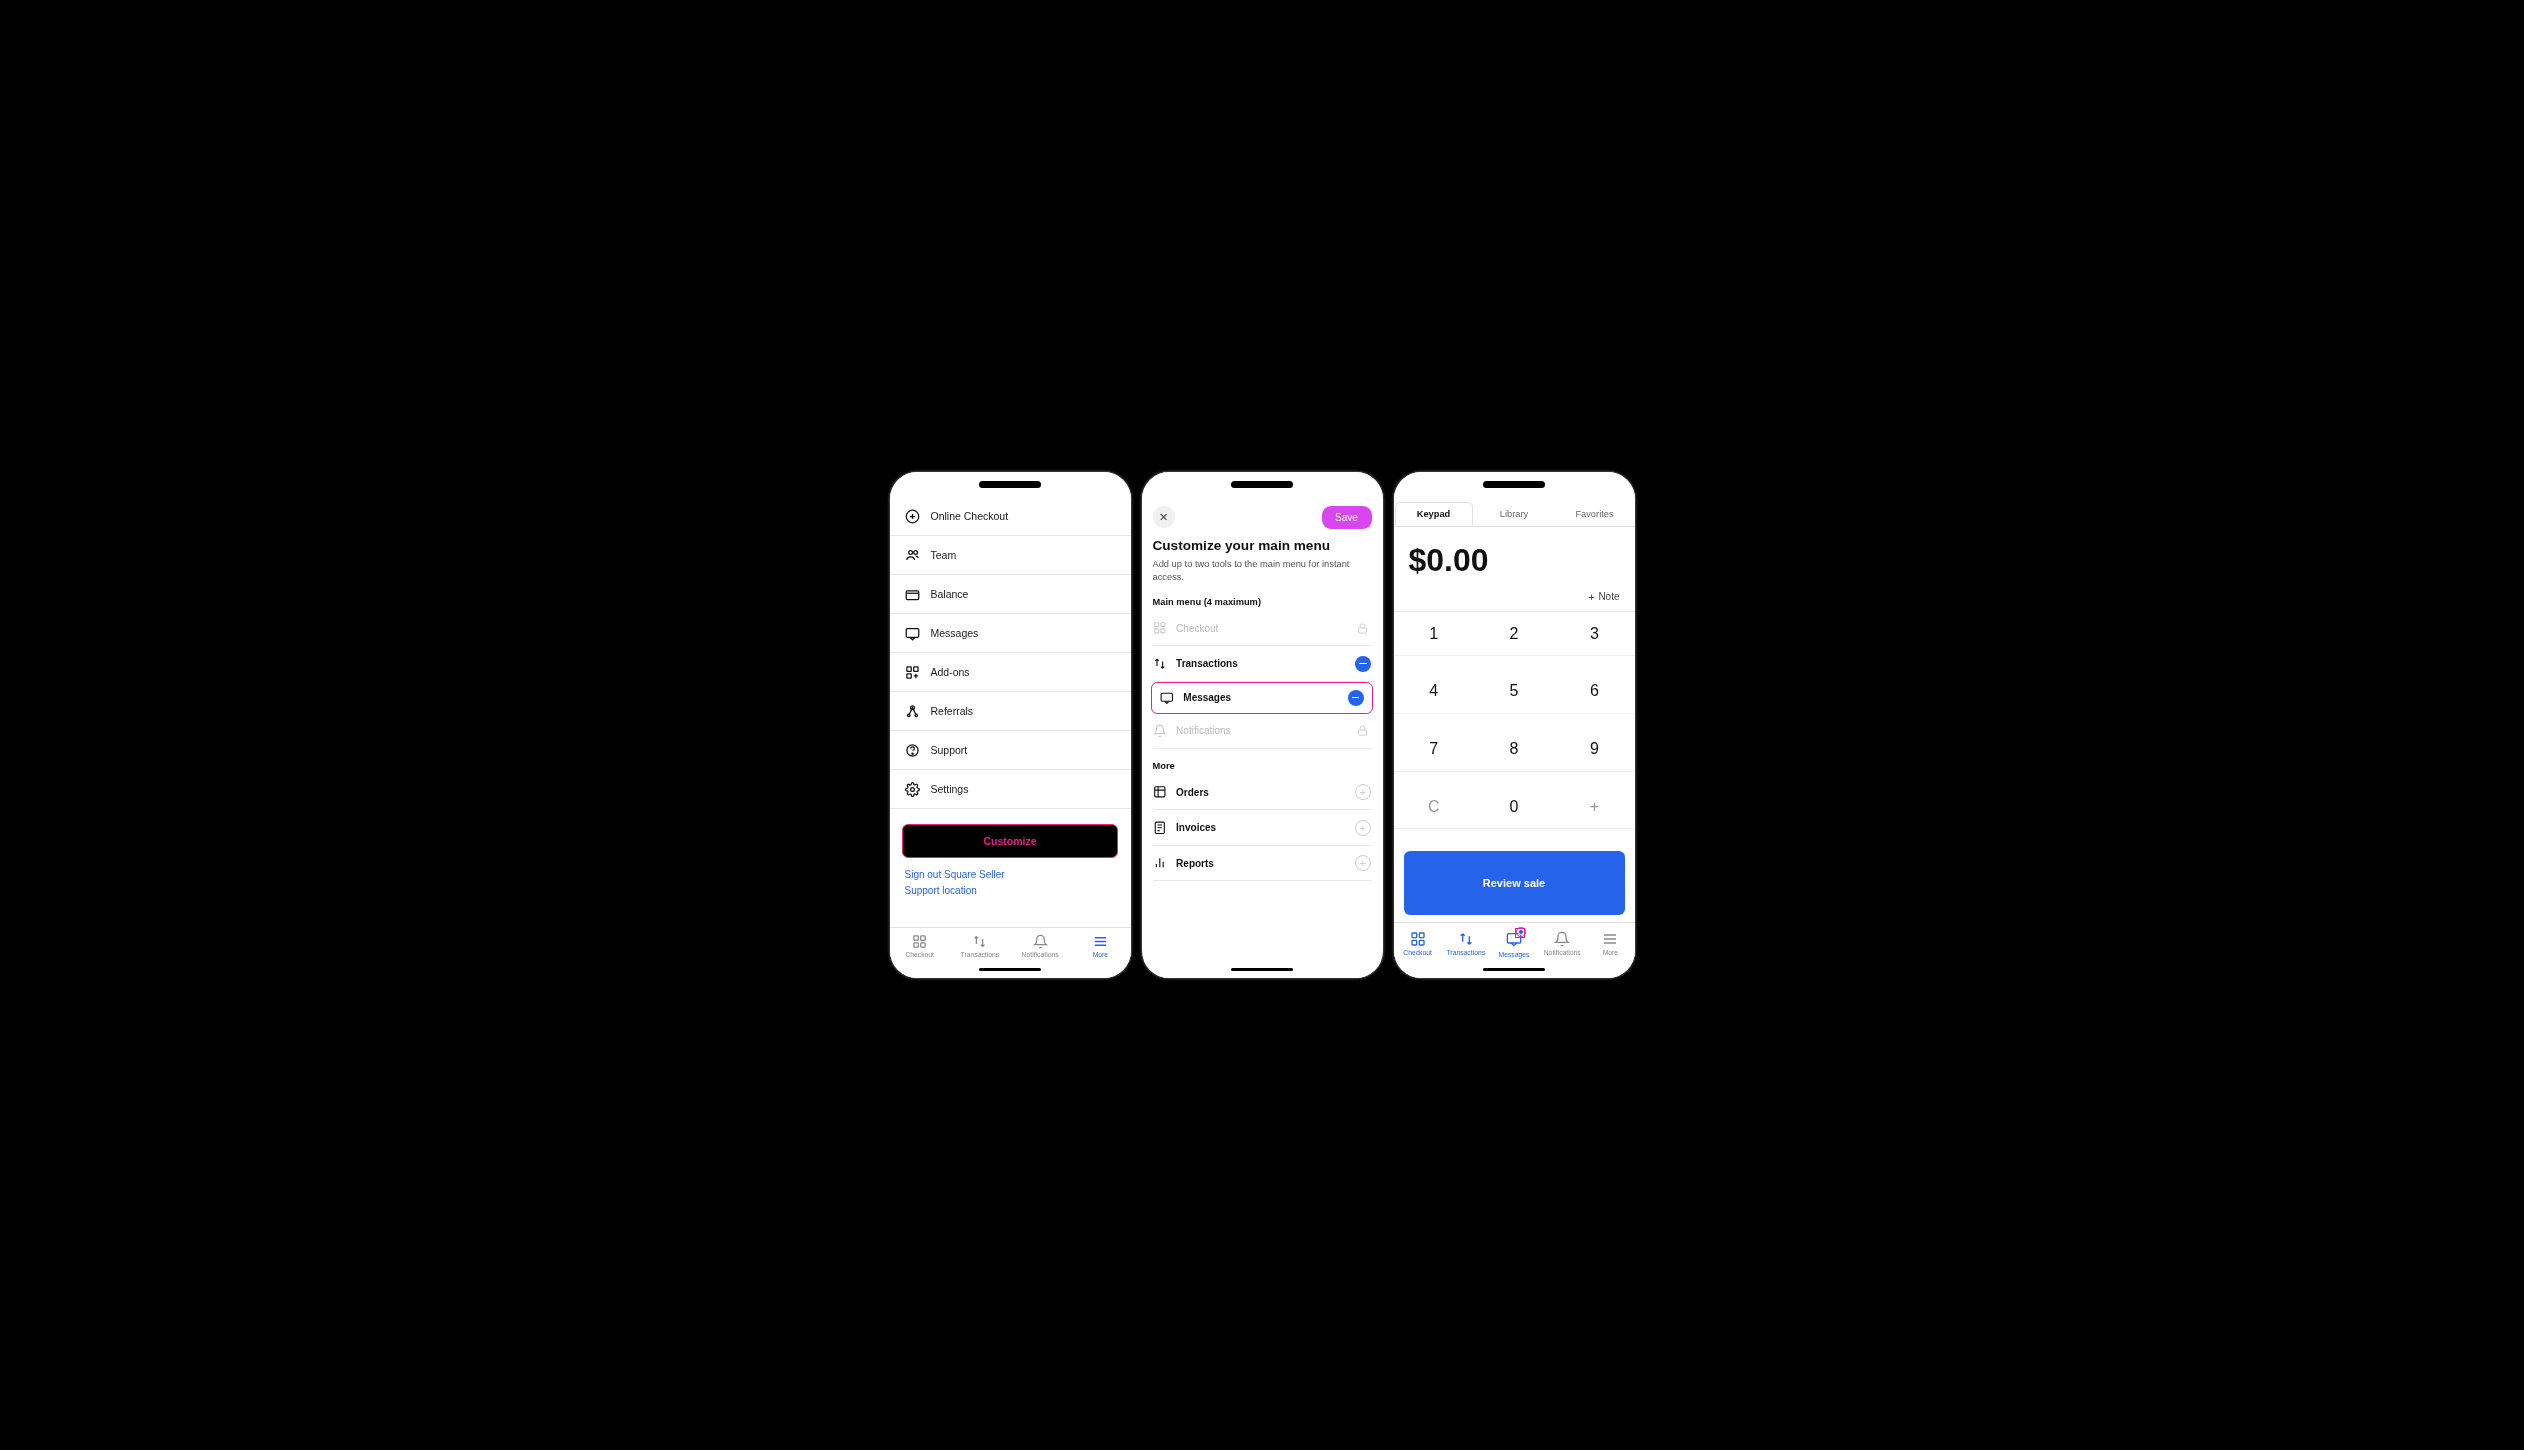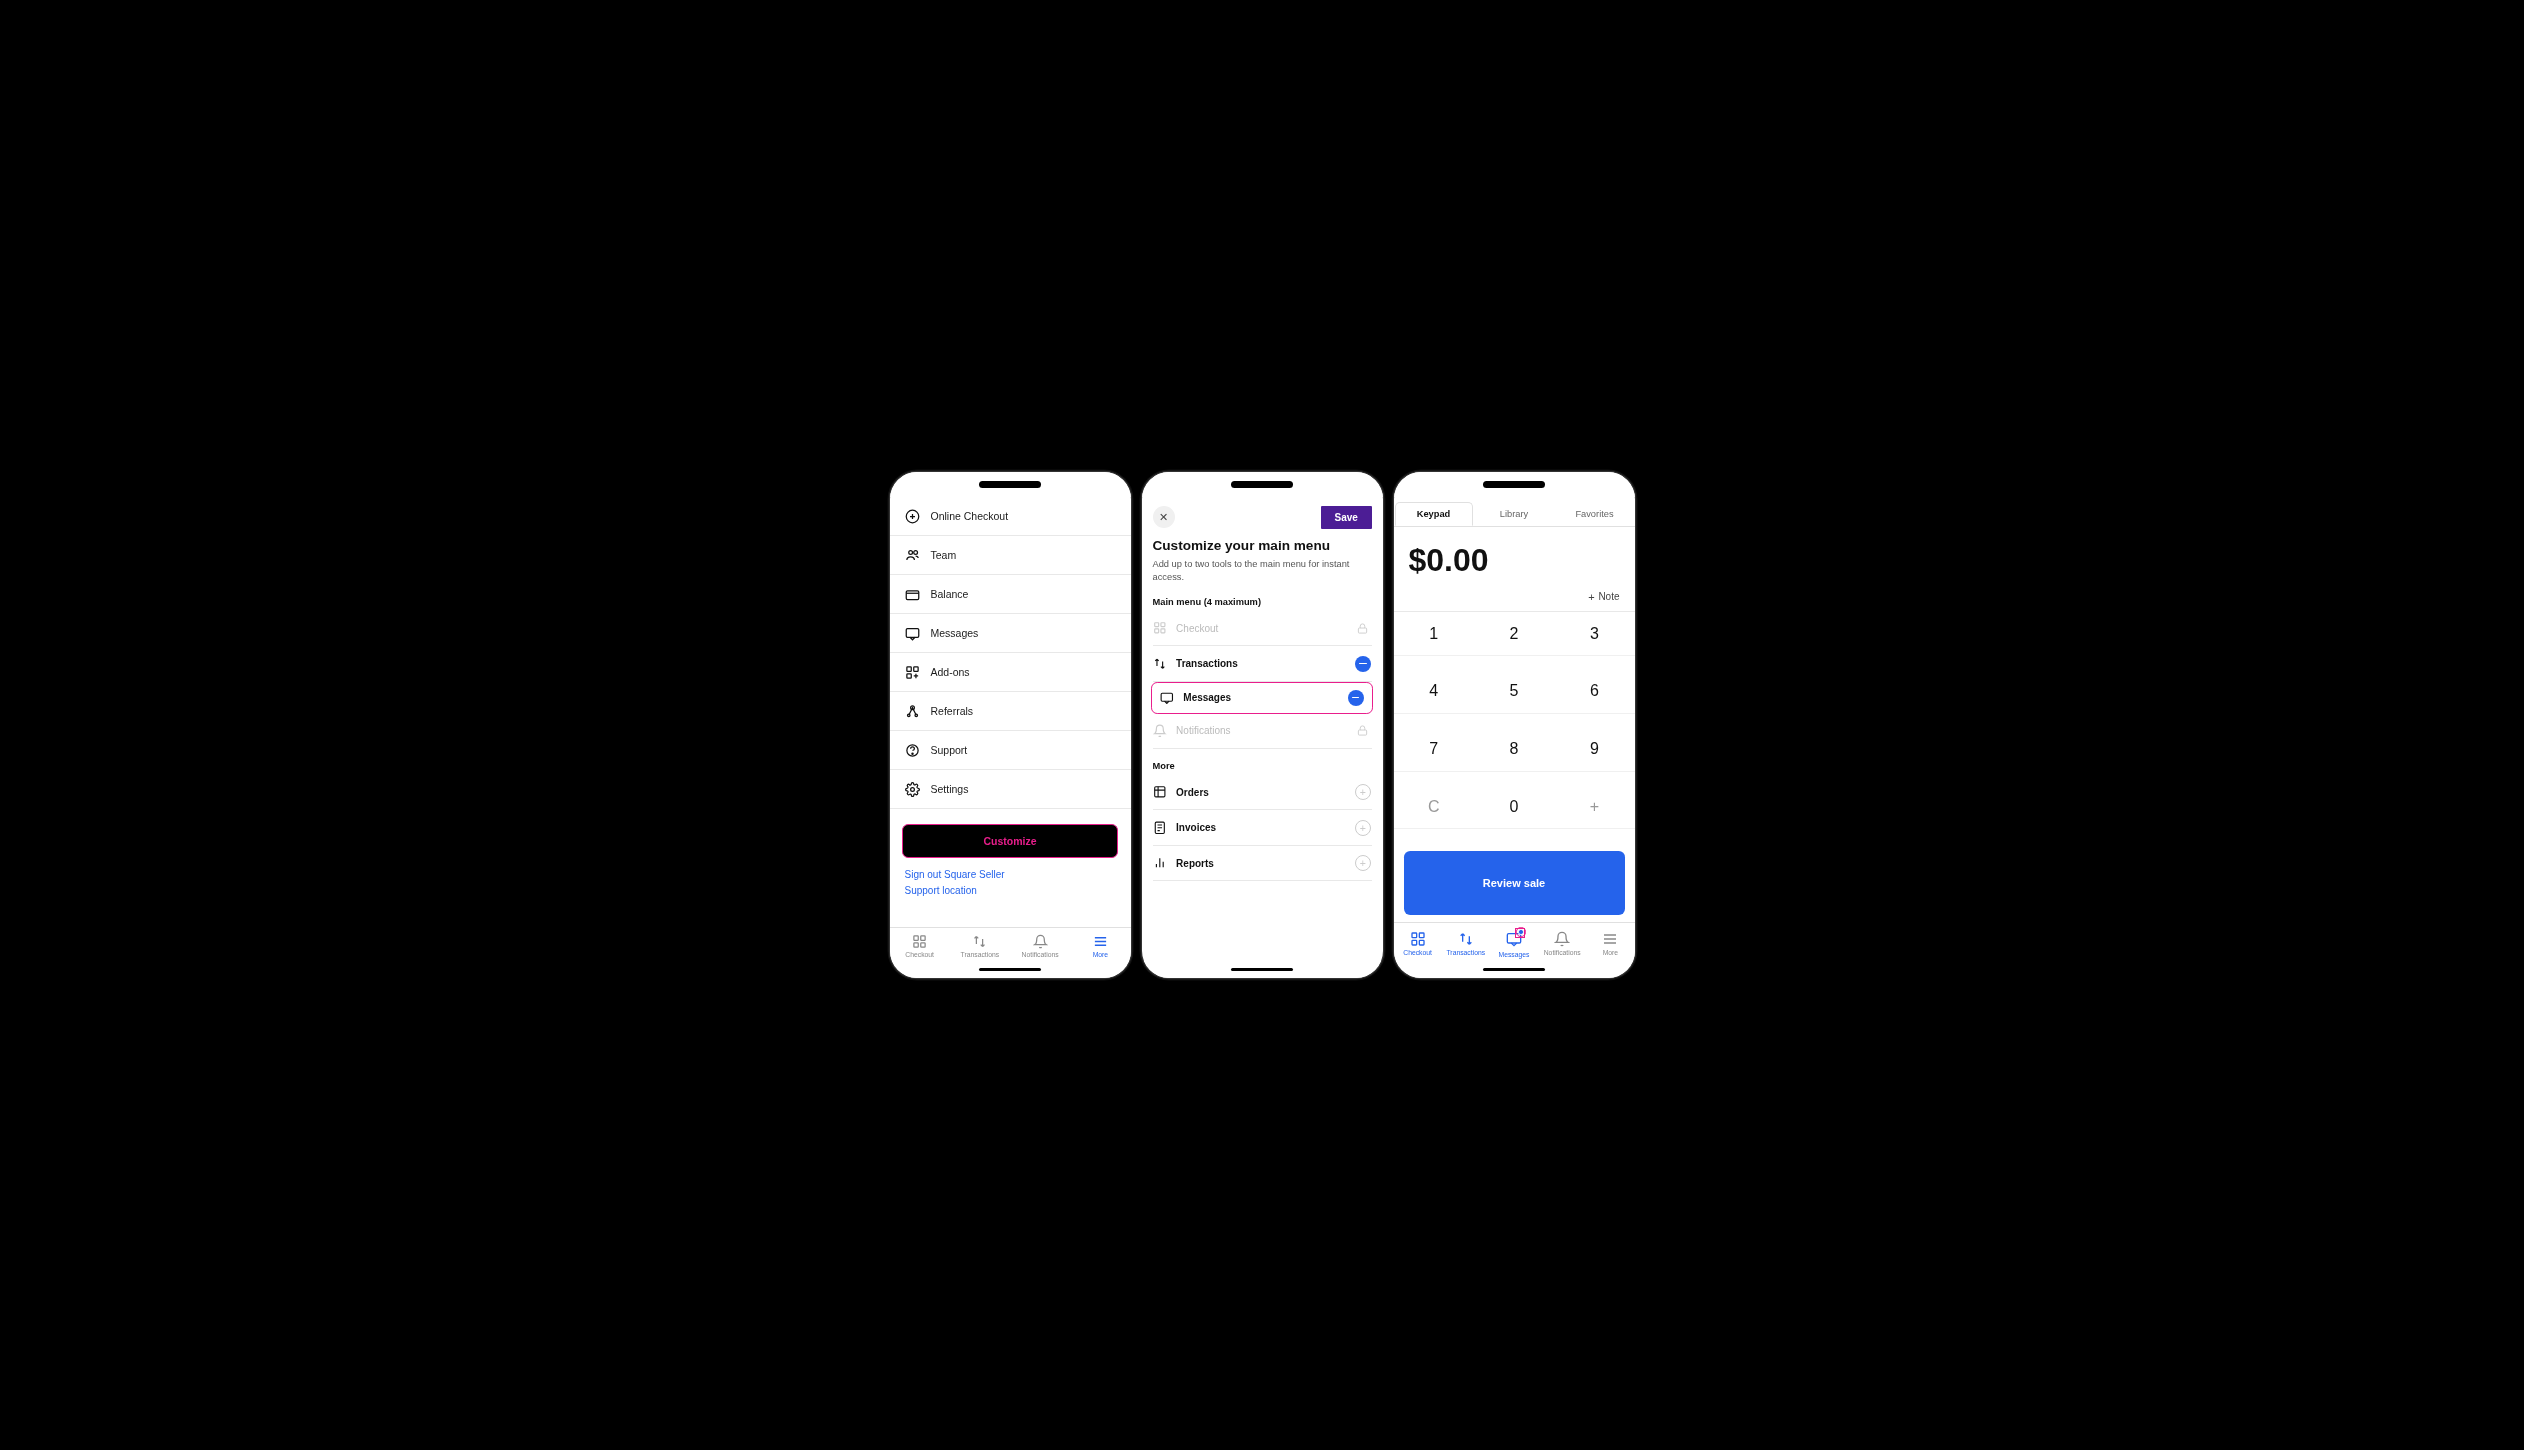--- a/index.html
+++ b/index.html
@@ -165,27 +165,27 @@
       border-radius: 50%;
       background: #f0f0f0;
       display: flex;
       align-items: center;
       justify-content: center;
       cursor: pointer;
       font-size: 11px;
       color: #444;
     }
     .save-btn {
-      background: #4c1d95;
+      background: #d946ef;
       color: #fff;
       border: none;
-      border-radius: 1px;
+      border-radius: 9px;
       padding: 6.2px 13.6px;
       font-size: 10px;
-      font-weight: 700;
+      font-weight: 400;
       cursor: pointer;
     }
 
     .phone2-body {
       flex: 1;
       padding: 0 11px;
       overflow-y: auto;
     }
     .phone2-title {
       font-size: 13.6px;

